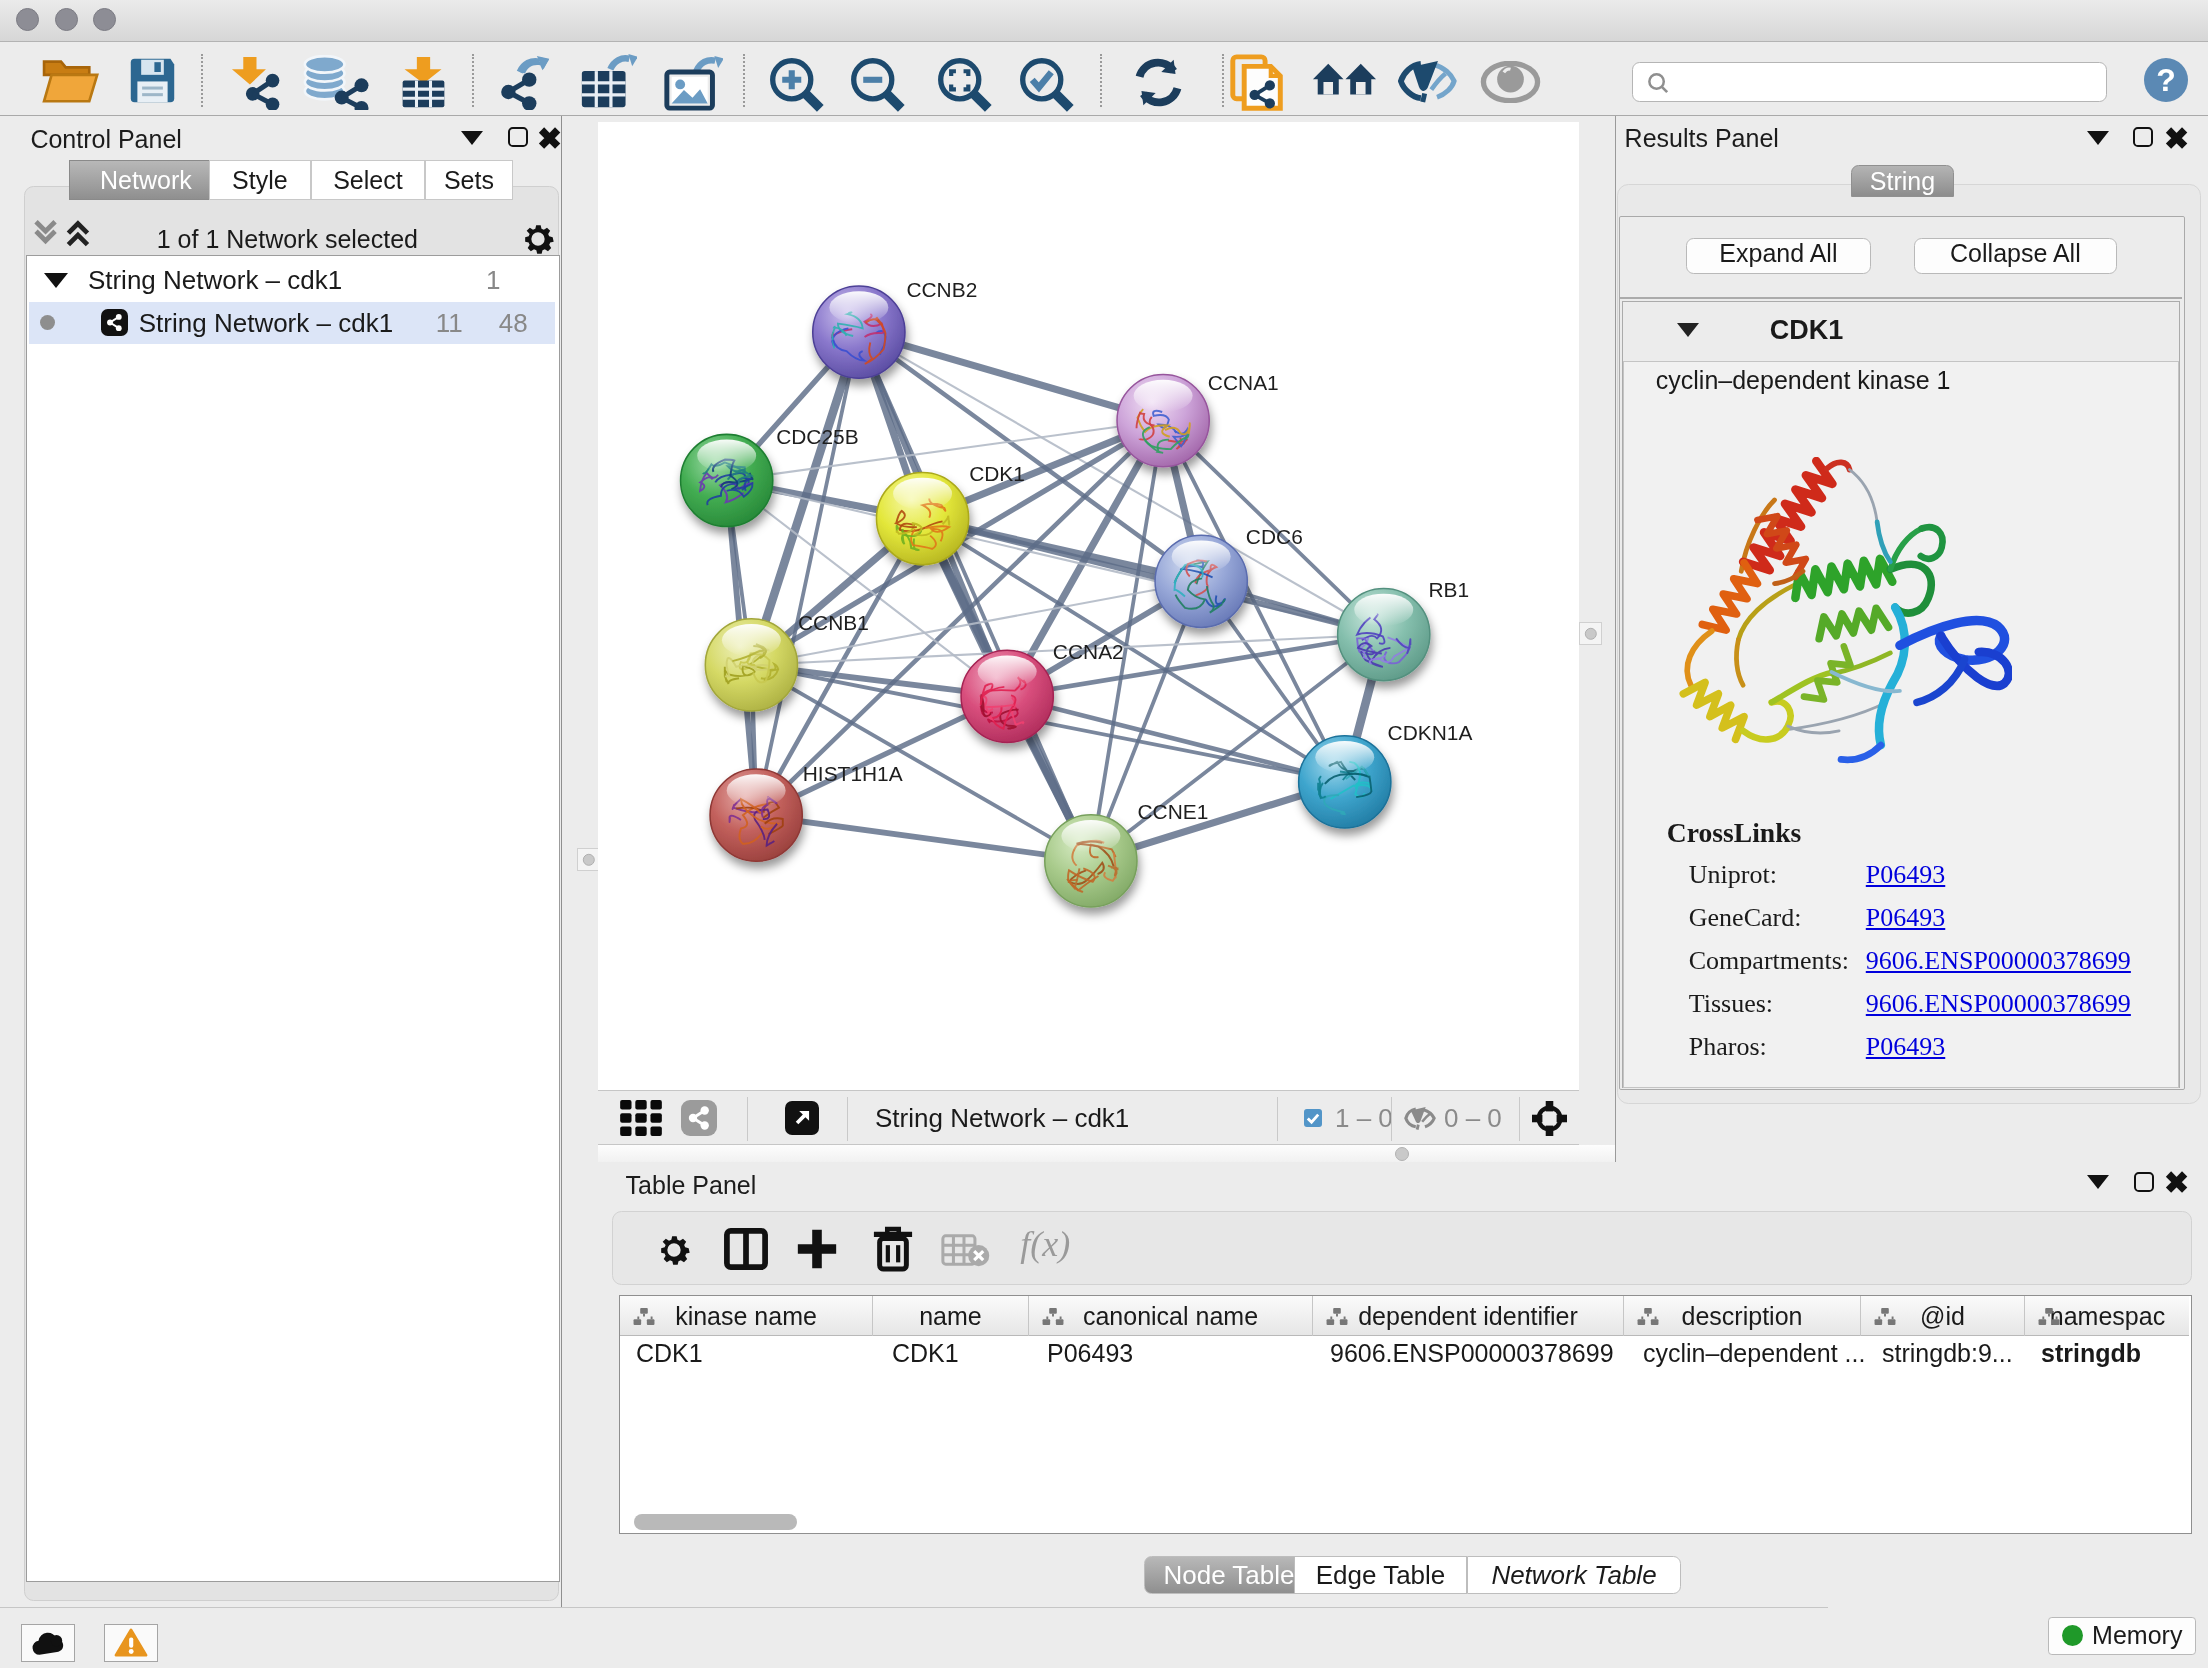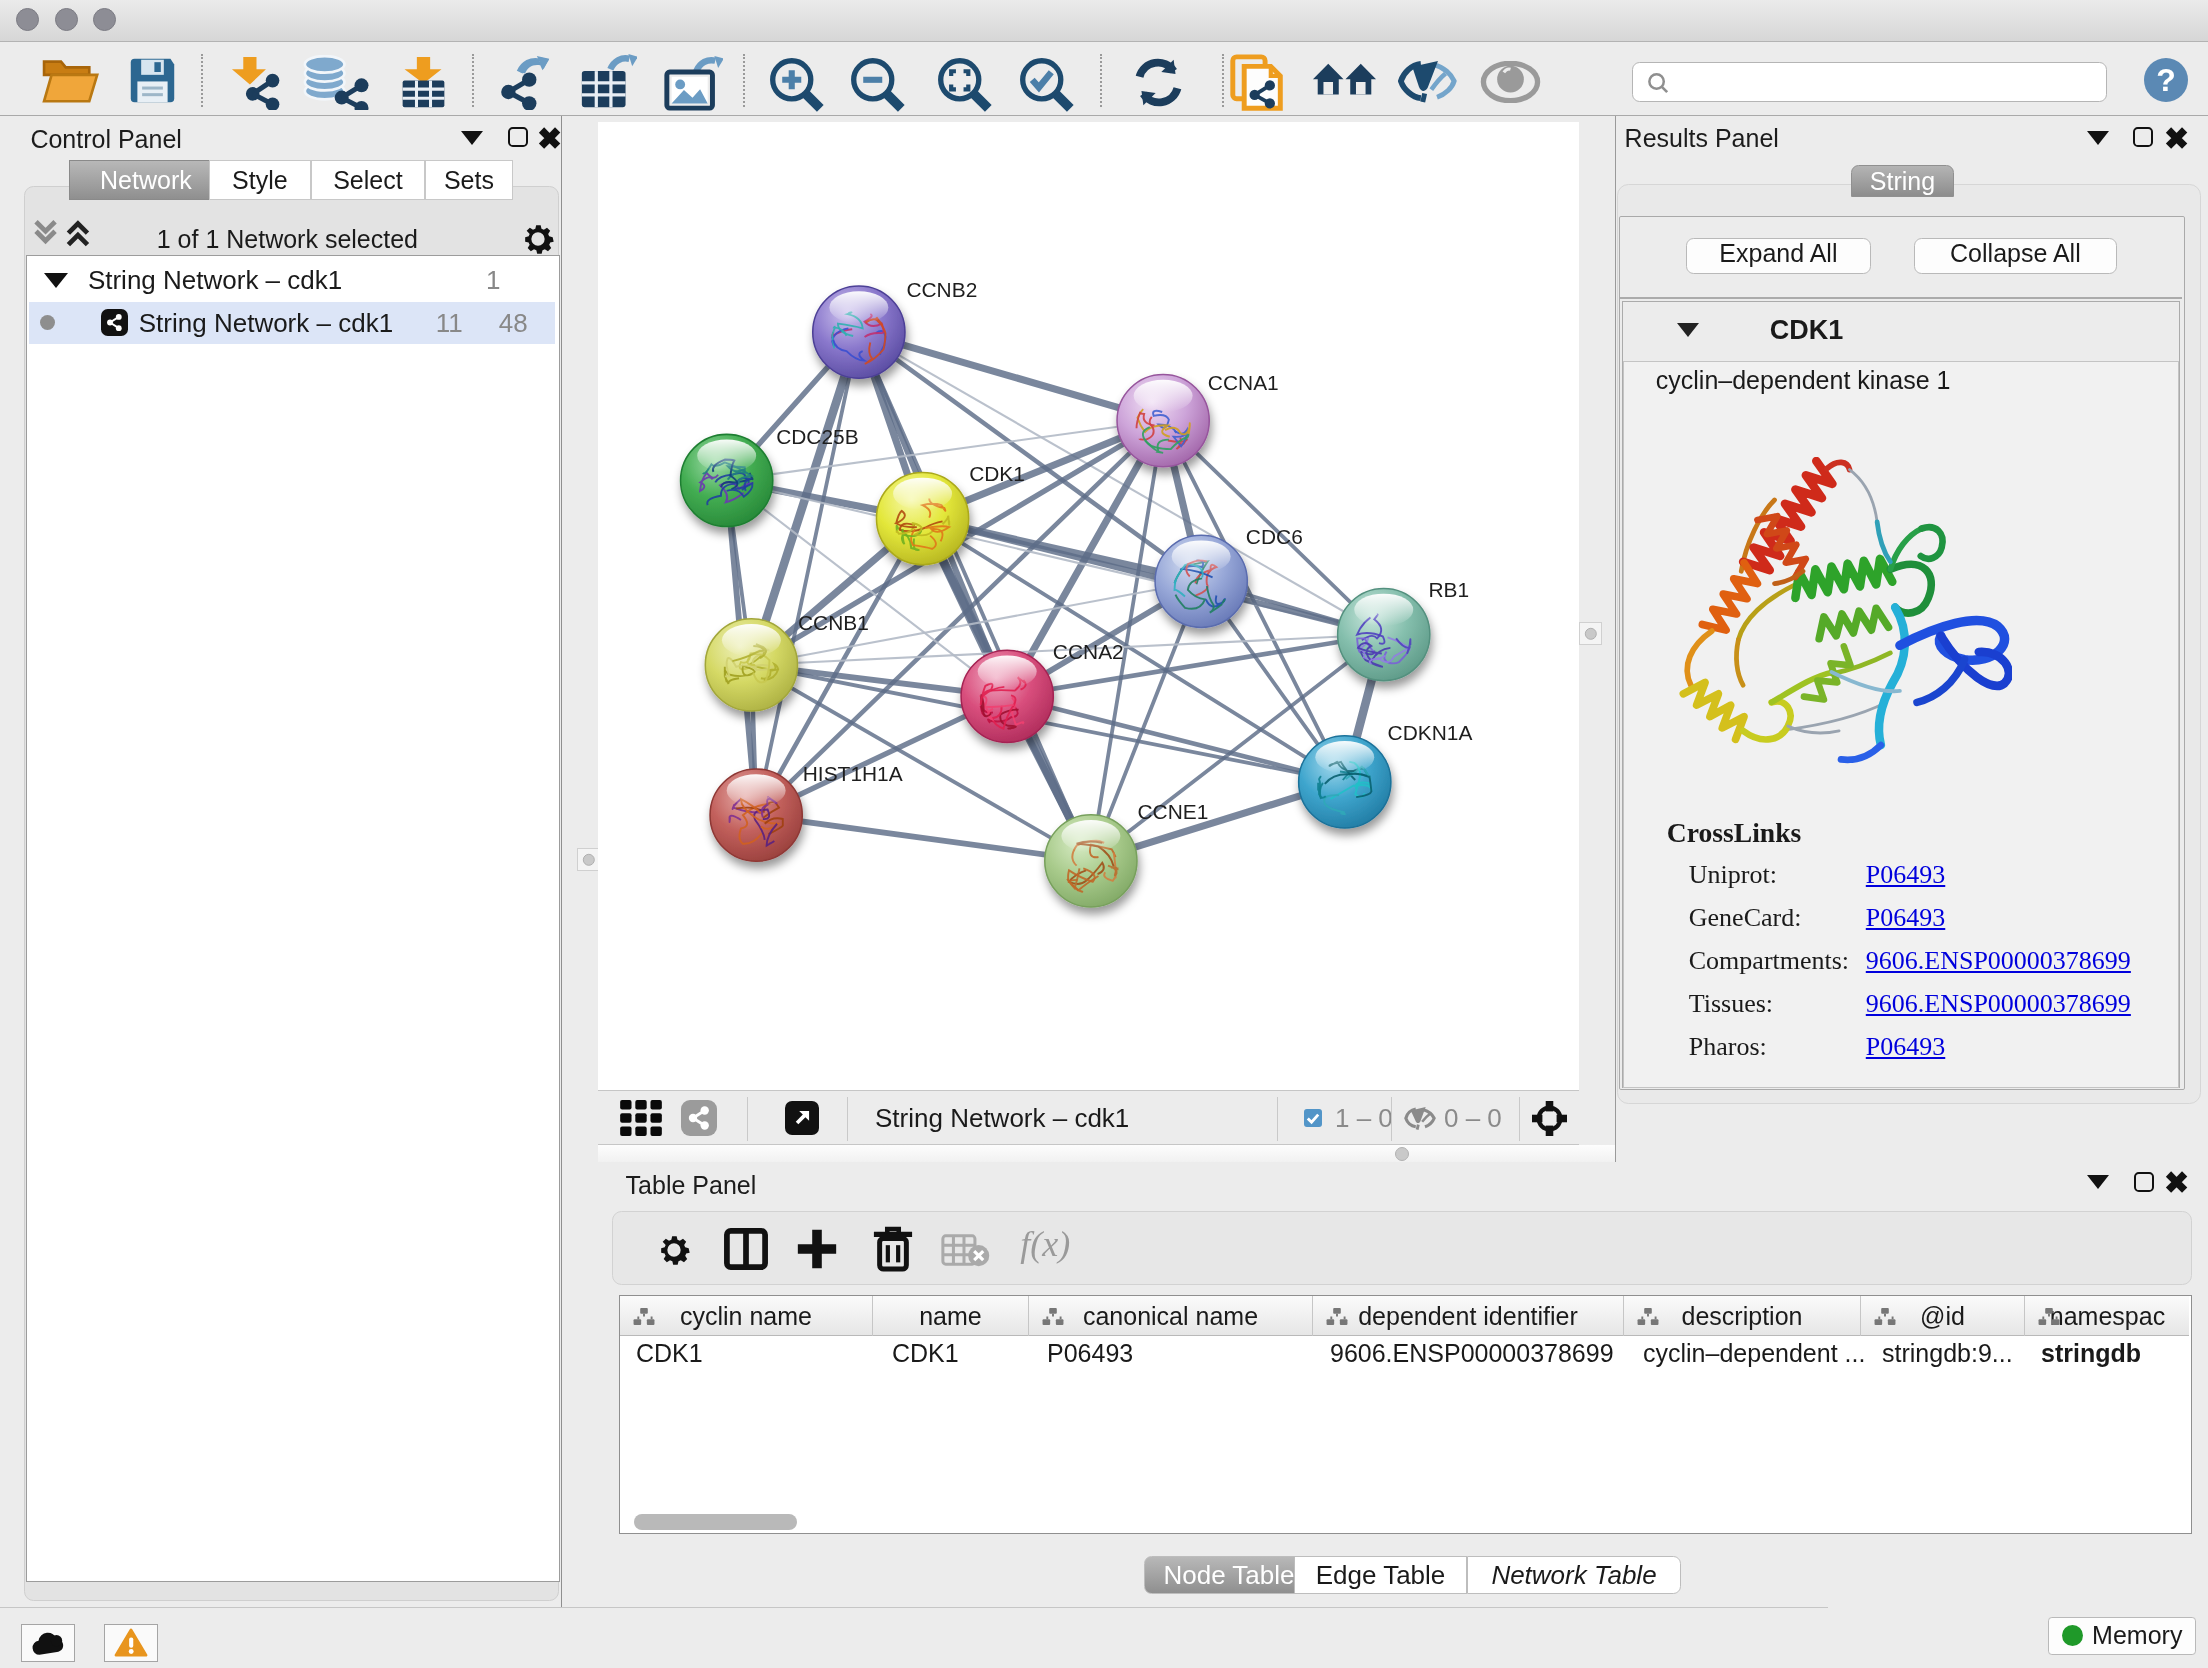--- a/index.html
+++ b/index.html
@@ -768,21 +768,21 @@
   </div>
   <div id="tp-table">
     <div id="tp-header">
       <div class="th" style="left:0;width:253px;"><svg class="hico" viewBox="0 0 24 20">
             <g fill="#777">
               <rect x="8" y="1" width="8" height="6" rx="1"></rect>
               <rect x="1" y="13" width="8" height="6" rx="1"></rect>
               <rect x="15" y="13" width="8" height="6" rx="1"></rect>
               <path d="M11 7h2v3h-8v3h2v-3h12v3h2v-3h-10z"></path>
             </g>
-          </svg><span>cyclin name</span></div>
+          </svg><span>kinase name</span></div>
       <div class="th" style="left:253px;width:156px;"><span>name</span></div>
       <div class="th" style="left:409px;width:284px;"><svg class="hico" viewBox="0 0 24 20">
             <g fill="#777">
               <rect x="8" y="1" width="8" height="6" rx="1"></rect>
               <rect x="1" y="13" width="8" height="6" rx="1"></rect>
               <rect x="15" y="13" width="8" height="6" rx="1"></rect>
               <path d="M11 7h2v3h-8v3h2v-3h12v3h2v-3h-10z"></path>
             </g>
           </svg><span>canonical name</span></div>
       <div class="th" style="left:693px;width:311px;"><svg class="hico" viewBox="0 0 24 20">

